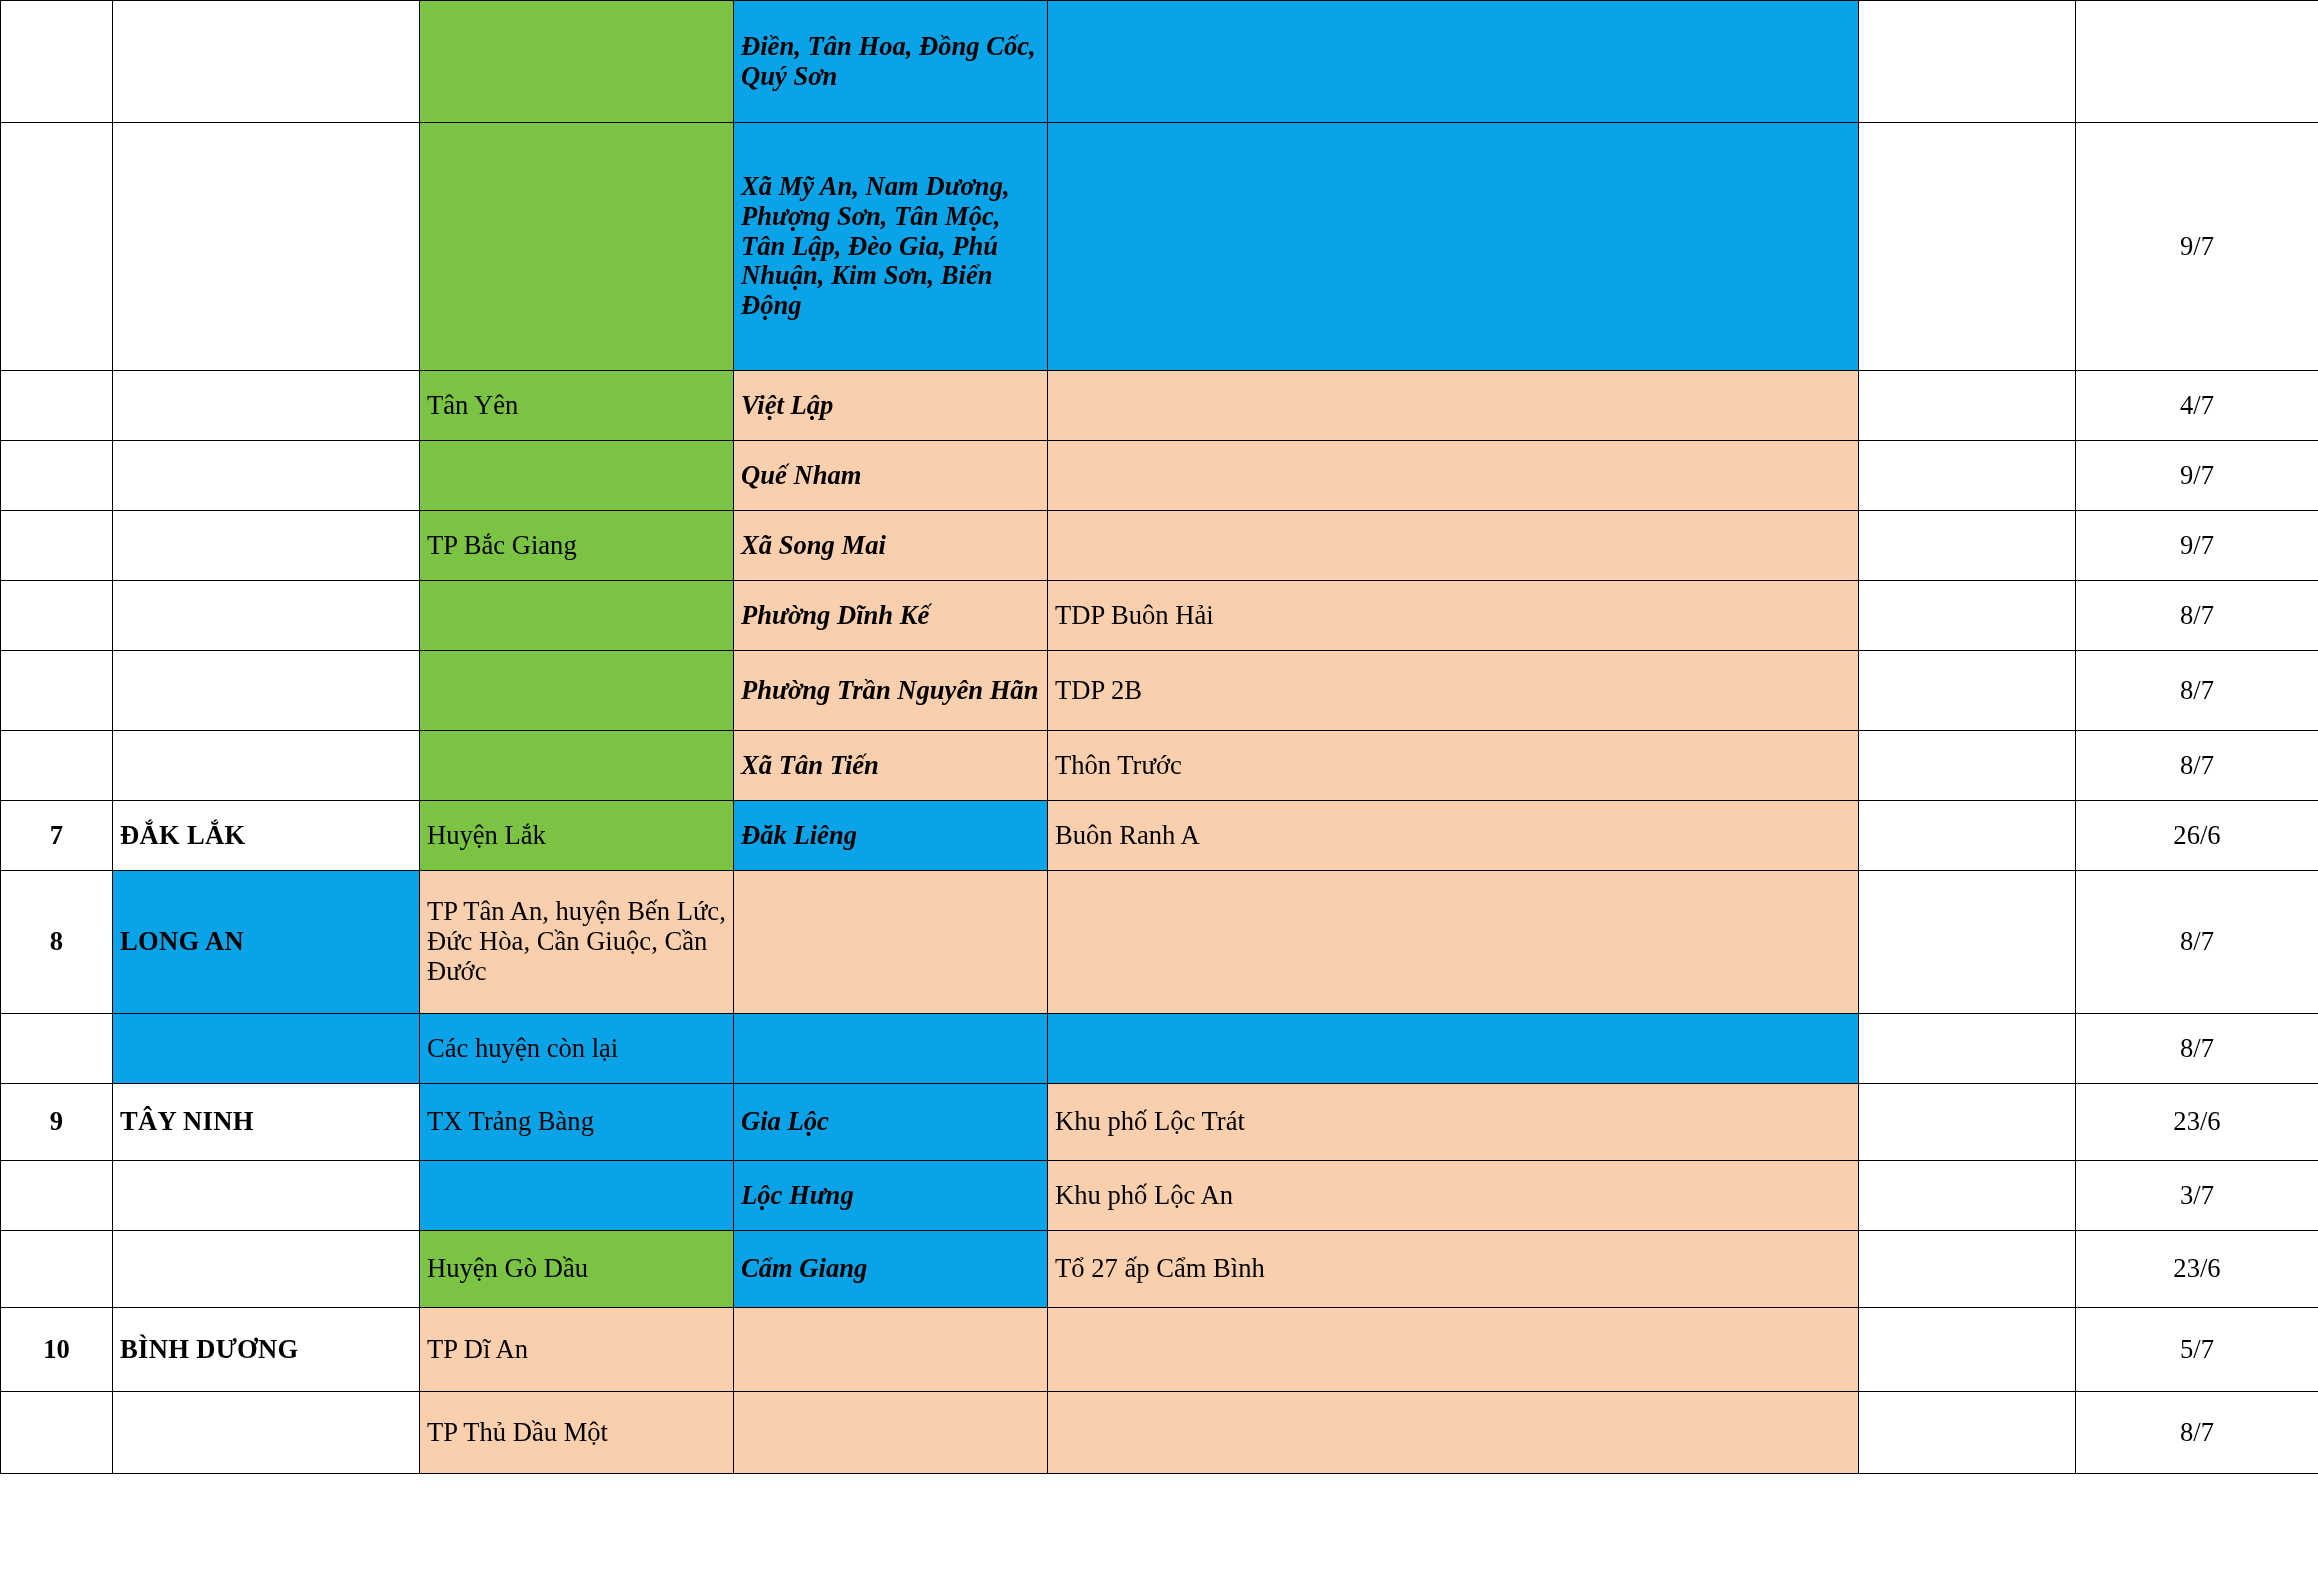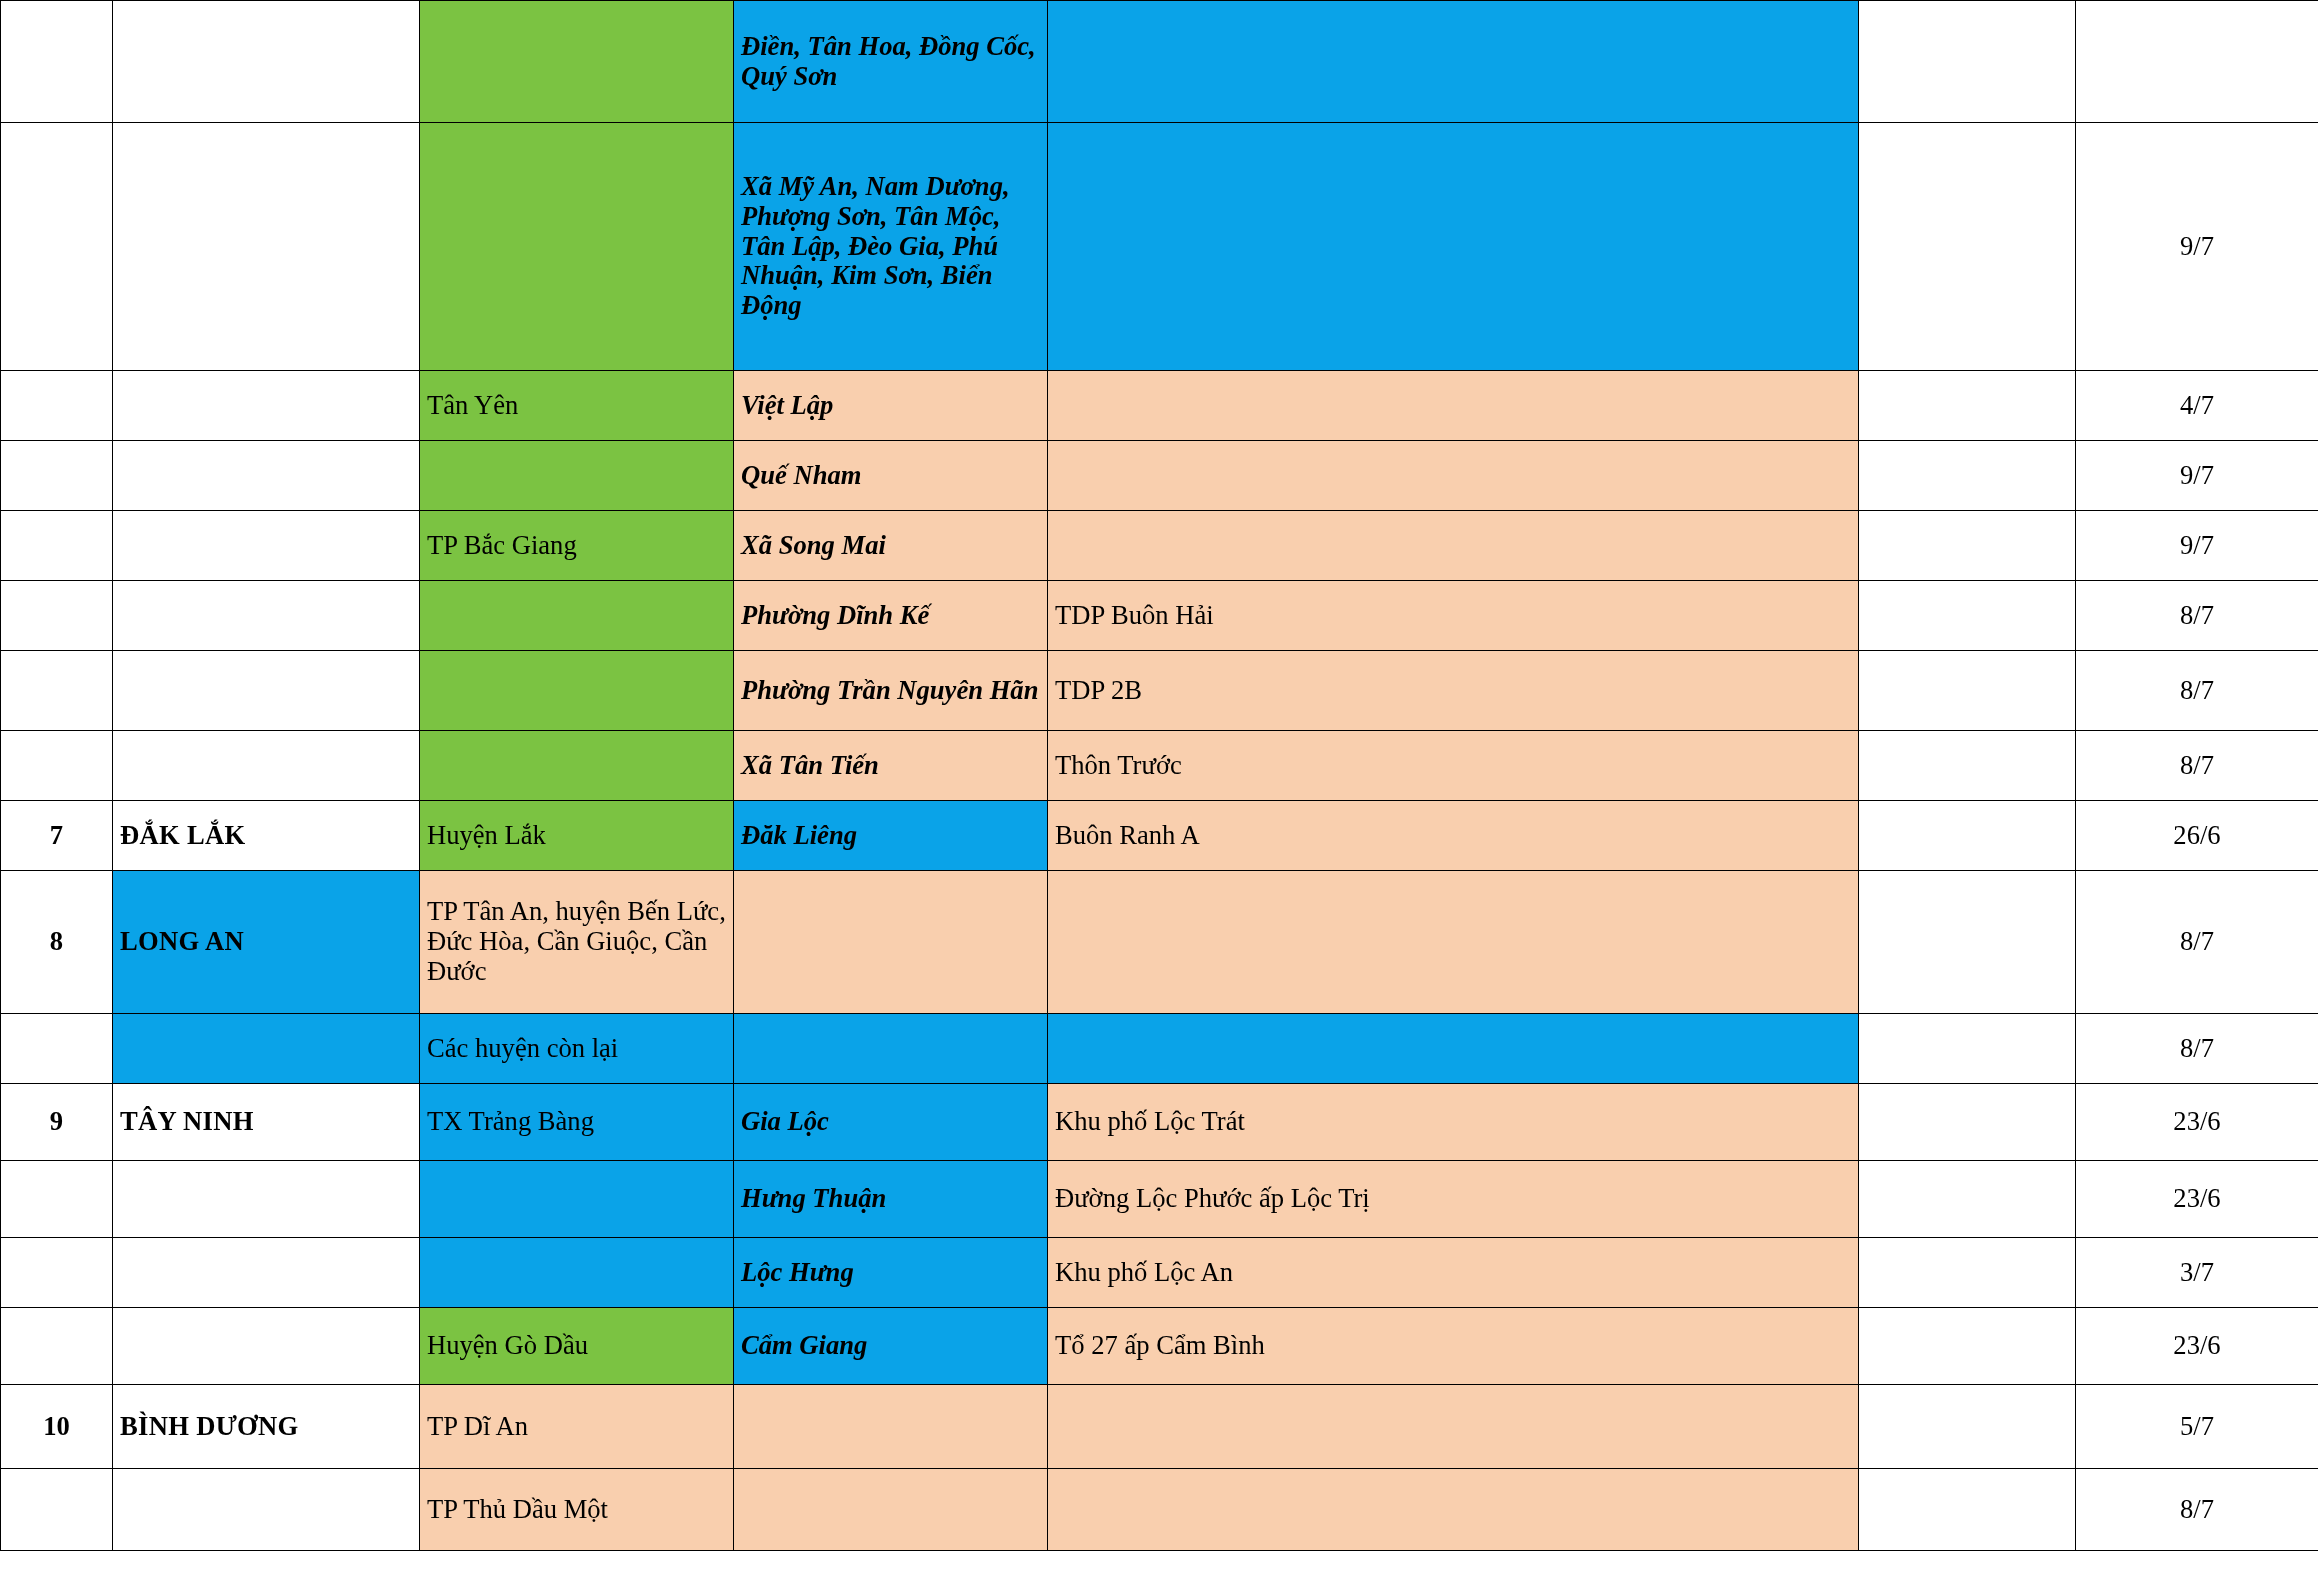--- a/index.html
+++ b/index.html
@@ -166,29 +166,20 @@
       </tr>
       <tr style="height: 77px;">
         <td class="fill-white stt-cell">9</td>
         <td class="fill-white prov-cell">TÂY NINH</td>
         <td class="fill-blue t-left">TX Trảng Bàng</td>
         <td class="fill-blue t-left t-bold-italic">Gia Lộc</td>
         <td class="fill-peach t-left t-red">Khu phố Lộc Trát</td>
         <td class="fill-white"></td>
         <td class="fill-white date-cell">23/6</td>
       </tr>
-      <tr style="height: 77px;">
-        <td class="fill-white stt-cell"></td>
-        <td class="fill-white prov-cell"></td>
-        <td class="fill-blue t-left"></td>
-        <td class="fill-blue t-left t-bold-italic">Hưng Thuận</td>
-        <td class="fill-peach t-left t-red">Đường Lộc Phước ấp Lộc Trị</td>
-        <td class="fill-white"></td>
-        <td class="fill-white date-cell">23/6</td>
-      </tr>
       <tr style="height: 70px;">
         <td class="fill-white stt-cell"></td>
         <td class="fill-white prov-cell"></td>
         <td class="fill-blue t-left"></td>
         <td class="fill-blue t-left t-bold-italic">Lộc Hưng</td>
         <td class="fill-peach t-left t-red">Khu phố Lộc An</td>
         <td class="fill-white"></td>
         <td class="fill-white date-cell">3/7</td>
       </tr>
       <tr style="height: 77px;">

